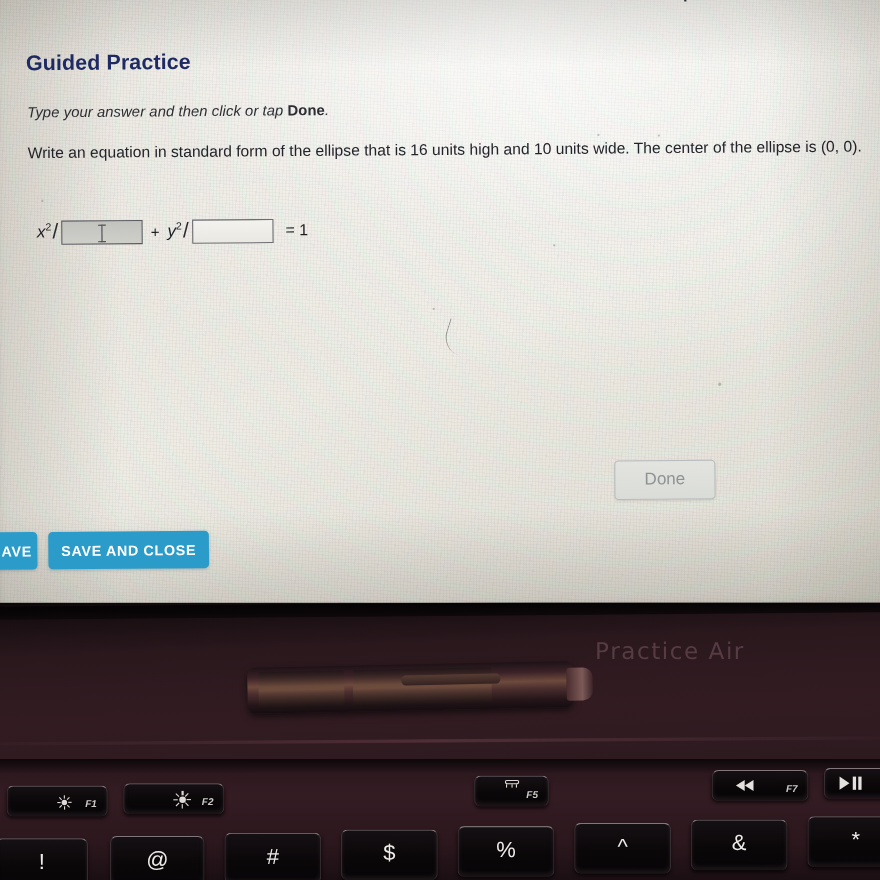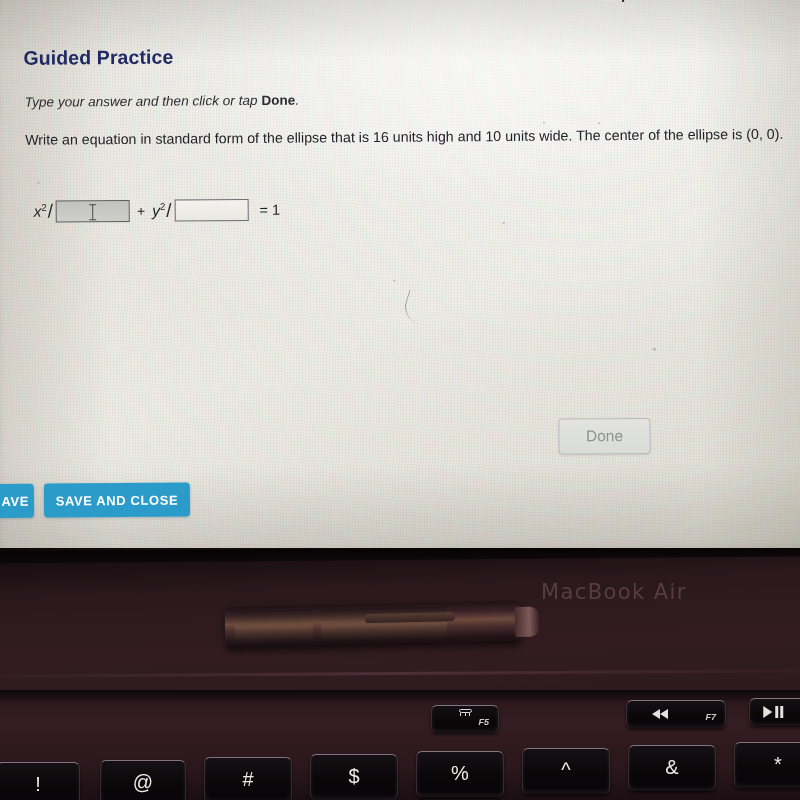--- a/index.html
+++ b/index.html
@@ -440,53 +440,85 @@
     <div class="moire2"></div>
     <div class="moire"></div>
     <div class="glare"></div>
     <div class="vignette"></div>
   </div>
 
   <div id="bezel">
     <div class="bezel-edge"></div>
   </div>
 
-  <div class="macbook-label">MacBook Air</div>
+  <div class="macbook-label">Practice Air</div>
   <div class="hinge-line"></div>
 
   <div class="pen">
     <div class="pen-body"></div>
     <div class="pen-band" style="left:10px;width:78px;"></div>
     <div class="pen-band" style="left:96px;width:126px;"></div>
     <div class="pen-clip"></div>
     <div class="pen-tip"></div>
   </div>
 
   <div id="keyboard">
     <div class="kb-surface"></div>
     <div class="kb-dark-top"></div>
 
-
+    <div class="key frow" style="left:6px; width:92px; top:24px;">
+      <span class="glyph" style="top:8px;">
+        <span class="sun">
+          <span class="core"></span>
+          <span class="ray" style="transform:rotate(0deg)"></span>
+          <span class="ray" style="transform:rotate(45deg)"></span>
+          <span class="ray" style="transform:rotate(90deg)"></span>
+          <span class="ray" style="transform:rotate(135deg)"></span>
+          <span class="ray" style="transform:rotate(180deg)"></span>
+          <span class="ray" style="transform:rotate(225deg)"></span>
+          <span class="ray" style="transform:rotate(270deg)"></span>
+          <span class="ray" style="transform:rotate(315deg)"></span>
+        </span>
+      </span>
+      <span class="fn-label">F1</span>
+    </div>
+
+    <div class="key frow" style="left:112px; width:92px; top:22px;">
+      <span class="glyph" style="top:6px;">
+        <span class="sun big">
+          <span class="core"></span>
+          <span class="ray" style="transform:rotate(0deg)"></span>
+          <span class="ray" style="transform:rotate(45deg)"></span>
+          <span class="ray" style="transform:rotate(90deg)"></span>
+          <span class="ray" style="transform:rotate(135deg)"></span>
+          <span class="ray" style="transform:rotate(180deg)"></span>
+          <span class="ray" style="transform:rotate(225deg)"></span>
+          <span class="ray" style="transform:rotate(270deg)"></span>
+          <span class="ray" style="transform:rotate(315deg)"></span>
+        </span>
+      </span>
+      <span class="fn-label">F2</span>
+    </div>
 
 
 
     <div class="key frow" style="left:431px; width:68px; top:15px;">
       <span class="glyph" style="top:7px; left:38%;">
         <span class="kbl-icon small">
           <span class="up" style="left:3px;"></span>
           <span class="up" style="left:7.5px;"></span>
           <span class="up" style="left:12px;"></span>
           <span class="base"></span>
         </span>
       </span>
       <span class="fn-label">F5</span>
     </div>
 
 
-    <div class="key frow" style="left:626px; width:100px; top:10px;">
+    <div class="key frow" style="left:647px; width:88px; top:10px;">
       <span class="glyph" style="top:8px; left:34%;">
         <span class="tri-back">
             <span class="tri"></span>
             <span class="tri"></span>
           </span>
       </span>
       <span class="fn-label">F7</span>
     </div>
 
     <div class="key frow" style="left:749px; width:92px; top:8px;">

